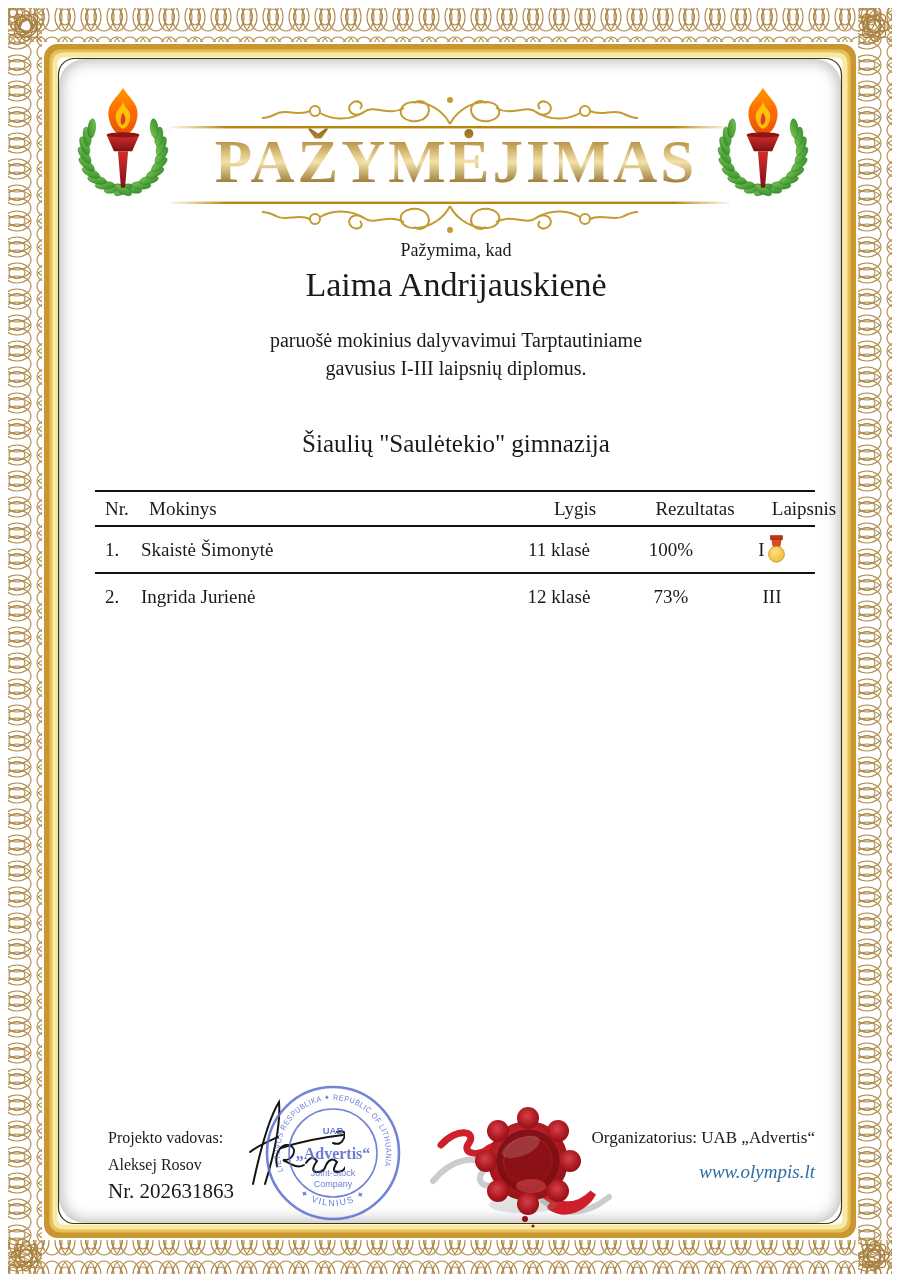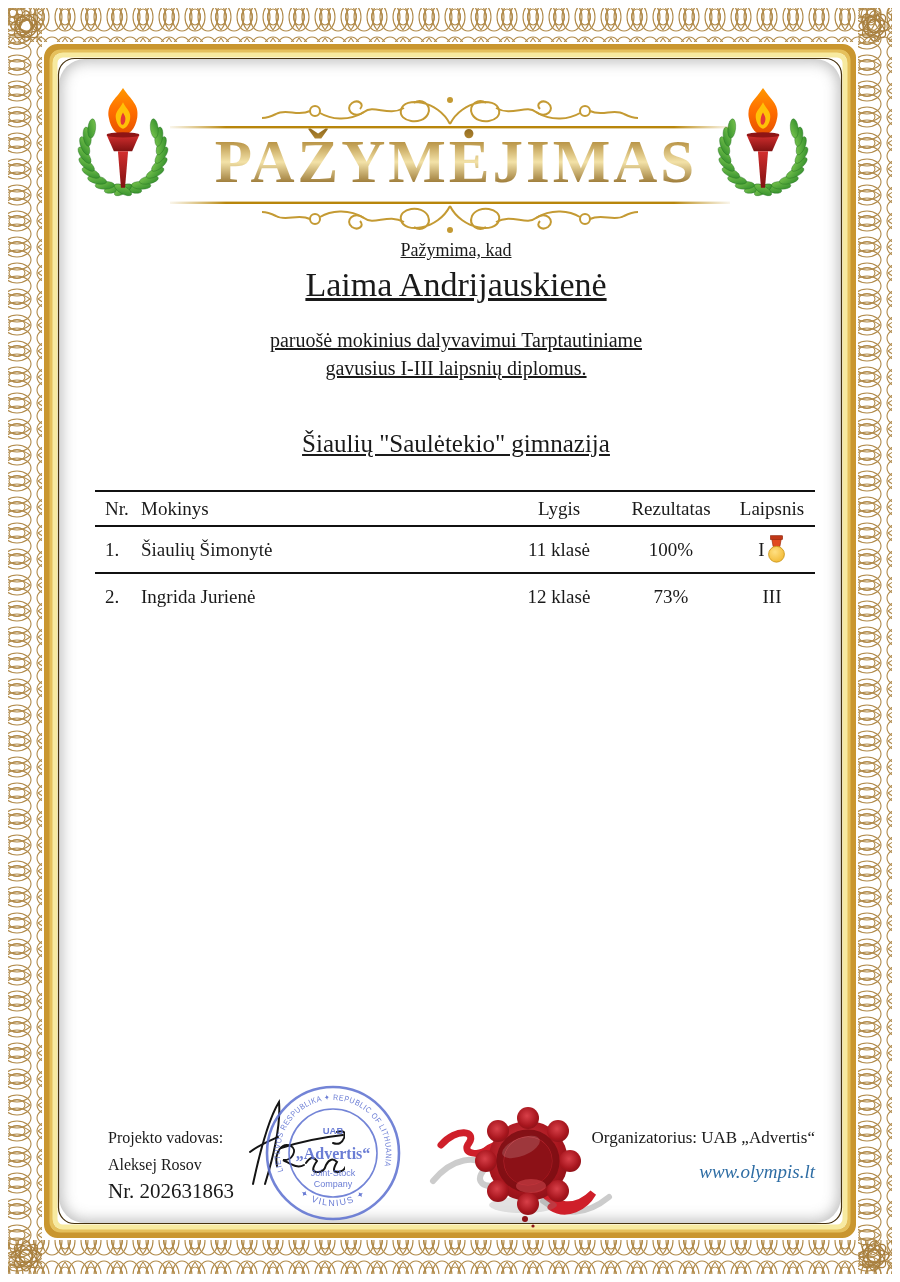--- a/index.html
+++ b/index.html
@@ -2,33 +2,33 @@
 <html><head>
 <meta charset="utf-8">
 <style>
   html,body{margin:0;padding:0;background:#ffffff;}
   .page{position:relative;width:900px;height:1282px;background:#ffffff;overflow:hidden;
         font-family:"Liberation Serif", serif;color:#1a1a1a;}
   .border-svg{position:absolute;left:0;top:0;}
   .inner-shadow{position:absolute;left:59px;top:59px;right:59px;bottom:59px;
         border-radius:26px;box-shadow:inset 0 0 14px 3px rgba(110,110,110,.45);pointer-events:none;}
   .abs{position:absolute;}
-  .centered{left:12px;right:0;text-align:center;text-decoration:underline;}
+  .centered{left:12px;right:0;text-align:center;}
   .title{top:122px;font-size:61px;font-weight:bold;letter-spacing:3px;line-height:80px;}
   .title span{display:inline-block;
     background:linear-gradient(180deg,#7c5a18 0%,#a97f2c 18%,#f3e2a8 50%,#8a6420 82%,#6b4d12 100%);
     -webkit-background-clip:text;background-clip:text;color:transparent;}
   .intro{top:240px;font-size:18px;}
   .recipient{top:266px;font-size:34px;}
   .descr{top:326px;font-size:20px;line-height:28px;}
   .school{top:430px;font-size:25px;}
   .results{left:95px;top:490px;width:720px;font-size:19px;}
   .t-head{display:grid;grid-template-columns:46px 364px 108px 116px 86px;
           border-top:2.5px solid #111;border-bottom:2.5px solid #111;
-          align-items:center;height:33px;}
+          align-items:center;height:33px;gap:8px;}
   .t-row{display:grid;grid-template-columns:46px 364px 108px 116px 86px;
          align-items:center;height:45px;border-bottom:2.5px solid #111;}
   .t-row:last-child{border-bottom:none;}
   .c-nr{padding-left:10px;}
   .c-center{text-align:center;}
   .c-laips{display:flex;align-items:center;justify-content:center;gap:2px;}
   .footer-left{left:108px;top:1124px;font-size:16px;line-height:27px;}
   .cert-nr{font-size:21px;}
   .org-block{right:85px;top:1128px;text-align:right;font-size:17px;}
   .org-link{display:block;margin-top:13px;font-size:19px;font-style:italic;color:#2e6da4;text-decoration:none;}
@@ -208,21 +208,21 @@
   <div class="abs results">
     <div class="t-head">
       <div class="c-nr">Nr.</div>
       <div>Mokinys</div>
       <div class="c-center">Lygis</div>
       <div class="c-center">Rezultatas</div>
       <div class="c-center">Laipsnis</div>
     </div>
     <div class="t-row">
       <div class="c-nr">1.</div>
-      <div>Šiaulių Šimonytė</div>
+      <div>Skaistė Šimonytė</div>
       <div class="c-center">11 klasė</div>
       <div class="c-center">100%</div>
       <div class="c-laips">
         <span>I</span>
         <svg width="19" height="29" viewBox="0 0 20 30">
           <defs>
               <radialGradient id="medG" cx="0.4" cy="0.35" r="0.8">
             <stop offset="0" stop-color="#ffe082"></stop>
                 <stop offset="1" stop-color="#f0b429"></stop>
           </radialGradient>

